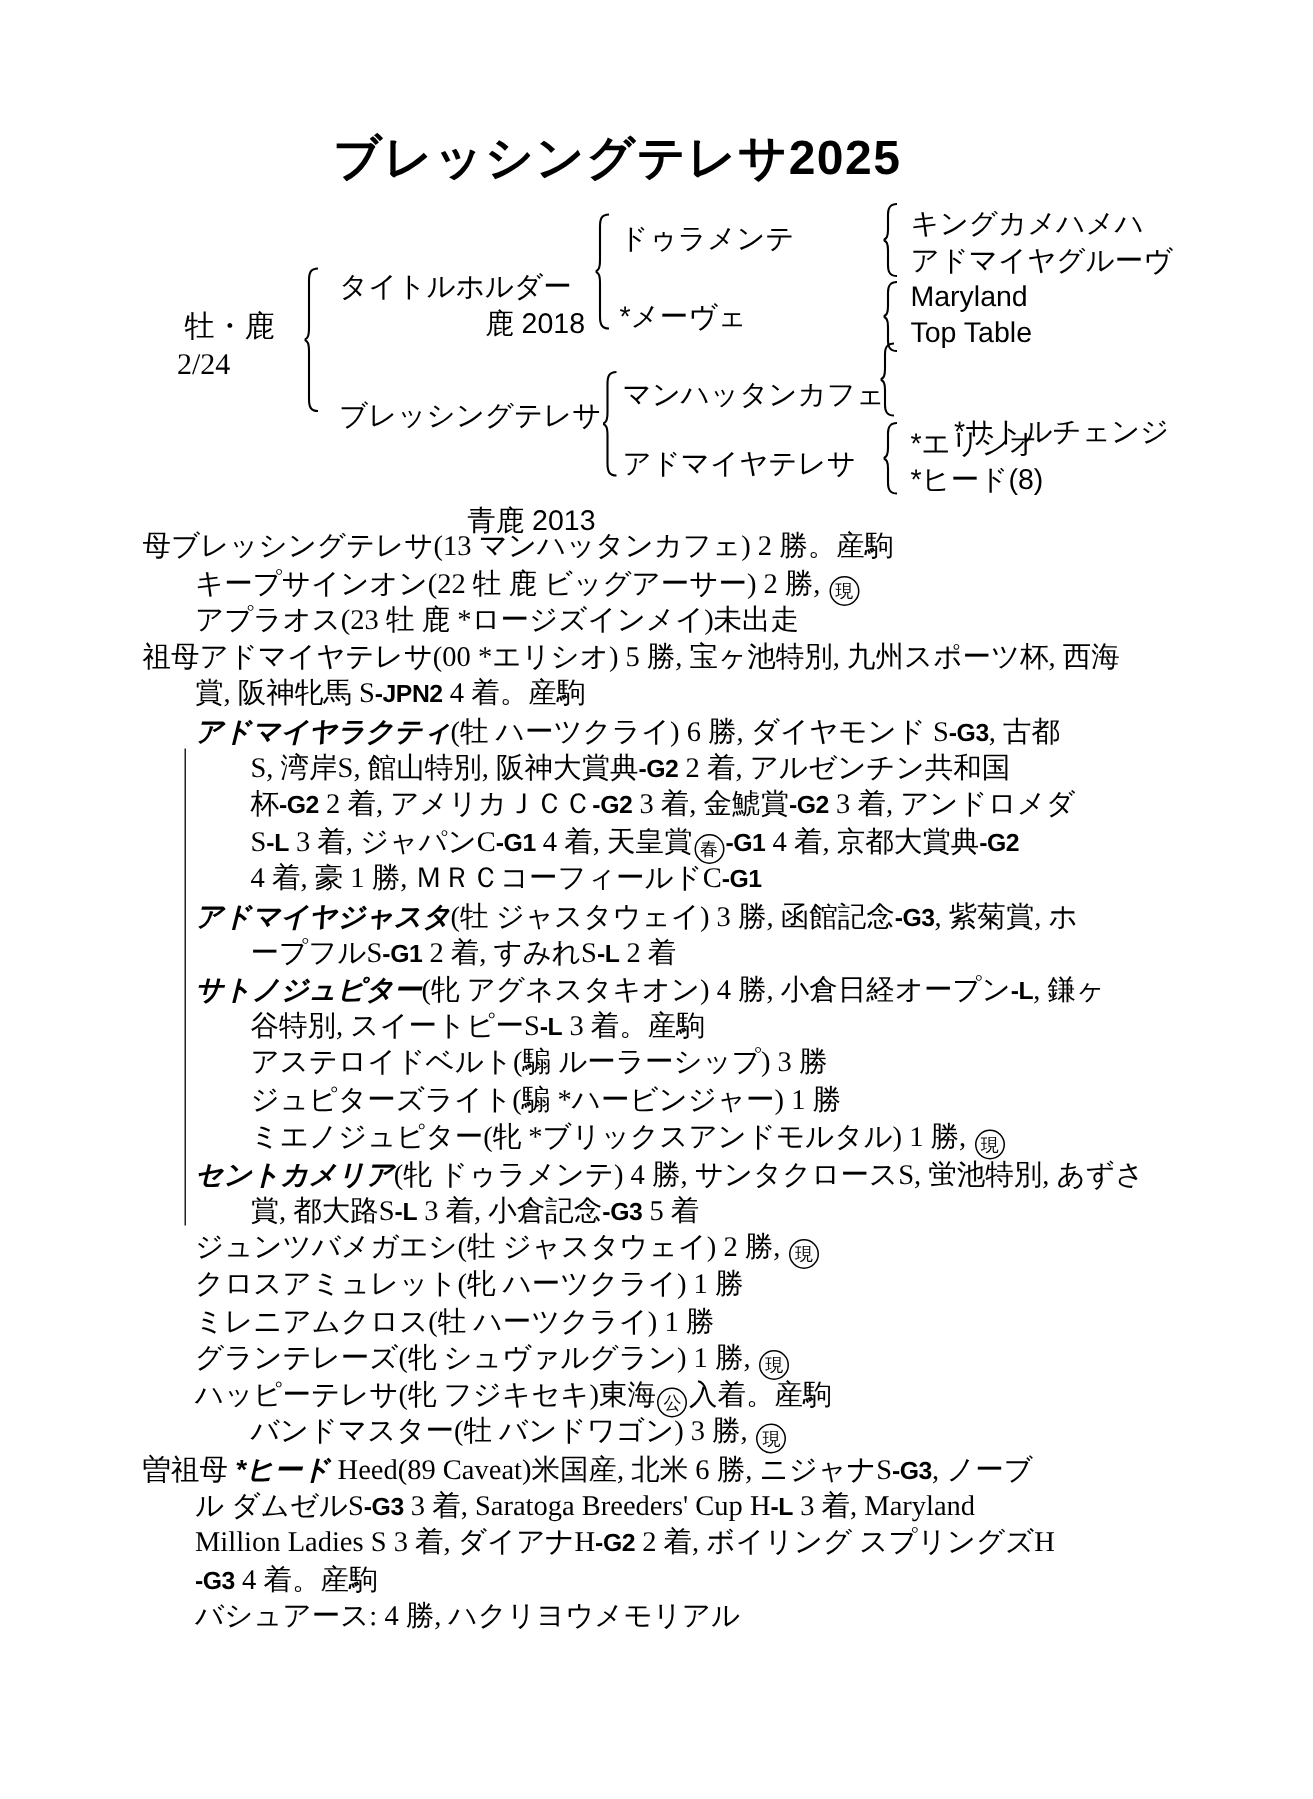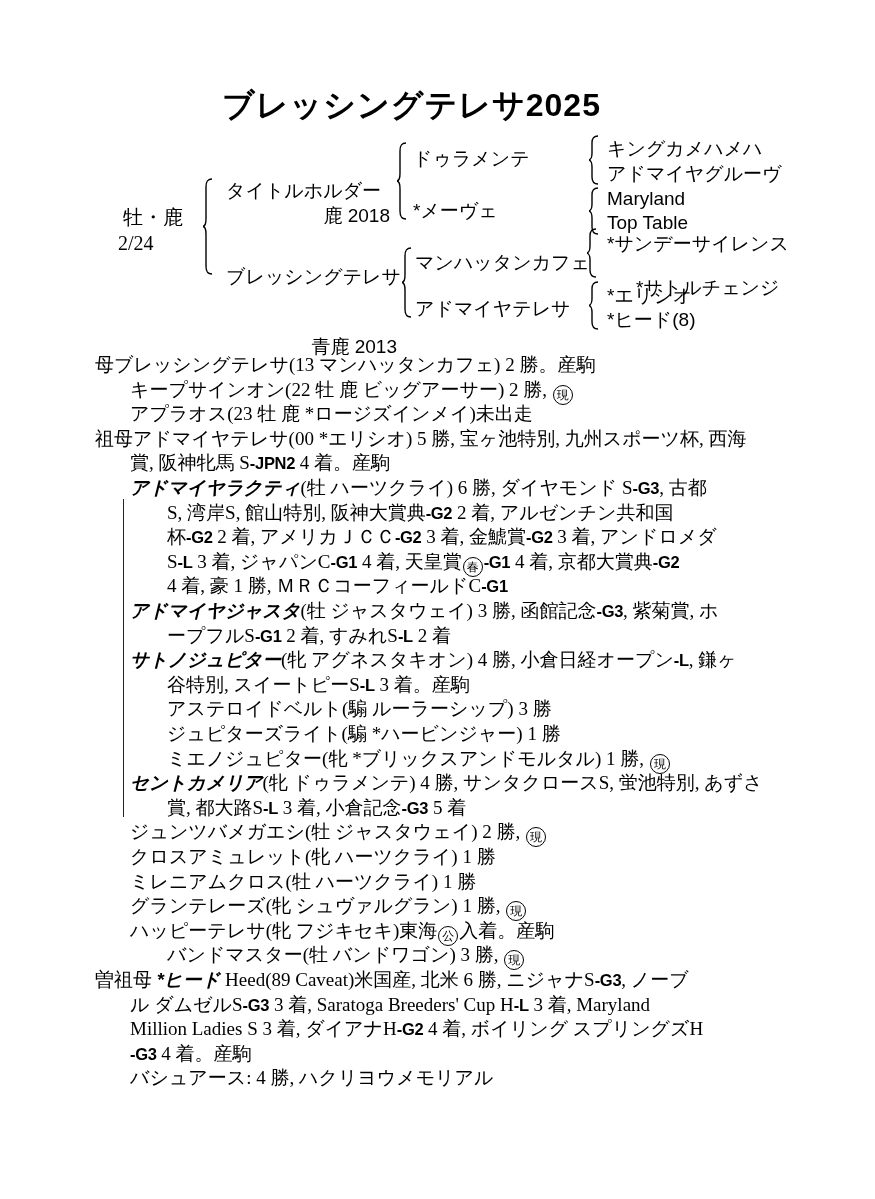--- a/index.html
+++ b/index.html
@@ -69,21 +69,20 @@
 
   <div class="tree-name" style="left:413px;top:146px;">ドゥラメンテ</div>
   <div class="tree-name" style="left:413px;top:198px;">*メーヴェ</div>
   <div class="tree-name" style="left:415px;top:250px;">マンハッタンカフェ</div>
   <div class="tree-name" style="left:415px;top:296px;">アドマイヤテレサ</div>
 
   <div class="tree-name" style="left:607px;top:136px;">キングカメハメハ</div>
   <div class="tree-name" style="left:607px;top:161px;">アドマイヤグルーヴ</div>
   <div class="tree-name" style="left:607px;top:188px;">Maryland</div>
   <div class="tree-name" style="left:607px;top:212px;">Top Table</div>
-  <div class="tree-name" style="left:607px;top:231px;">*サンデーサイレンス</div>
   <div class="tree-name" style="left:636px;top:255px;margin-top:20px;">*サトルチェンジ</div>
   <div class="tree-name" style="left:607px;top:283px;">*エリシオ</div>
   <div class="tree-name" style="left:607px;top:307px;">*ヒード(8)</div>
 
   <div id="sibling-rule"></div>
 
   <div id="body-lines">
       <div class="tline" style="top: 353px; left: 95px;"><span class="seg-p">母ブレッシングテレサ(13 マンハッタンカフェ) 2 勝。産駒</span></div>
       <div class="tline" style="top: 377.6px; left: 130px;"><span class="seg-p">キープサインオン(22 牡 鹿 ビッグアーサー) 2 勝, </span><span class="seg-c">現</span></div>
       <div class="tline" style="top: 402.2px; left: 130px; text-align: right;"><span class="seg-p">アプラオス(23 牡 鹿 *ロージズインメイ)未出走</span></div>
@@ -104,18 +103,18 @@
       <div class="tline" style="top: 771.2px; left: 130px;"><span class="seg-b">セントカメリア</span><span class="seg-p">(牝 ドゥラメンテ) 4 勝, サンタクロースS, 蛍池特別, あずさ</span></div>
       <div class="tline" style="top: 795.8px; left: 167px;"><span class="seg-p">賞, 都大路S</span><span class="seg-g">-L</span><span class="seg-p"> 3 着, 小倉記念</span><span class="seg-g">-G3</span><span class="seg-p"> 5 着</span></div>
       <div class="tline" style="top: 820.4px; left: 130px;"><span class="seg-p">ジュンツバメガエシ(牡 ジャスタウェイ) 2 勝, </span><span class="seg-c">現</span></div>
       <div class="tline" style="top: 845px; left: 130px;"><span class="seg-p">クロスアミュレット(牝 ハーツクライ) 1 勝</span></div>
       <div class="tline" style="top: 869.6px; left: 130px;"><span class="seg-p">ミレニアムクロス(牡 ハーツクライ) 1 勝</span></div>
       <div class="tline" style="top: 894.2px; left: 130px;"><span class="seg-p">グランテレーズ(牝 シュヴァルグラン) 1 勝, </span><span class="seg-c">現</span></div>
       <div class="tline" style="top: 918.8px; left: 130px;"><span class="seg-p">ハッピーテレサ(牝 フジキセキ)東海</span><span class="seg-c">公</span><span class="seg-p">入着。産駒</span></div>
       <div class="tline" style="top: 943.4px; left: 167px;"><span class="seg-p">バンドマスター(牡 バンドワゴン) 3 勝, </span><span class="seg-c">現</span></div>
       <div class="tline" style="top: 968px; left: 95px;"><span class="seg-p">曽祖母 </span><span class="seg-b">*ヒード</span><span class="seg-p"> Heed(89 Caveat)米国産, 北米 6 勝, ニジャナS</span><span class="seg-g">-G3</span><span class="seg-p">, ノーブ</span></div>
       <div class="tline" style="top: 992.6px; left: 130px;"><span class="seg-p">ル ダムゼルS</span><span class="seg-g">-G3</span><span class="seg-p"> 3 着, Saratoga Breeders' Cup H</span><span class="seg-g">-L</span><span class="seg-p"> 3 着, Maryland</span></div>
-      <div class="tline" style="top: 1017.2px; left: 130px;"><span class="seg-p">Million Ladies S 3 着, ダイアナH</span><span class="seg-g">-G2</span><span class="seg-p"> 4 着, ボイリング スプリングズH</span></div>
+      <div class="tline" style="top: 1017.2px; left: 130px;"><span class="seg-p">Million Ladies S 3 着, ダイアナH</span><span class="seg-g">-G2</span><span class="seg-p"> 2 着, ボイリング スプリングズH</span></div>
       <div class="tline" style="top: 1041.8px; left: 130px;"><span class="seg-g">-G3</span><span class="seg-p"> 4 着。産駒</span></div>
       <div class="tline" style="top: 1066.4px; left: 130px;"><span class="seg-p">バシュアース: 4 勝, ハクリヨウメモリアル</span></div>
     </div>
 
 </div>
 
 </body></html>

